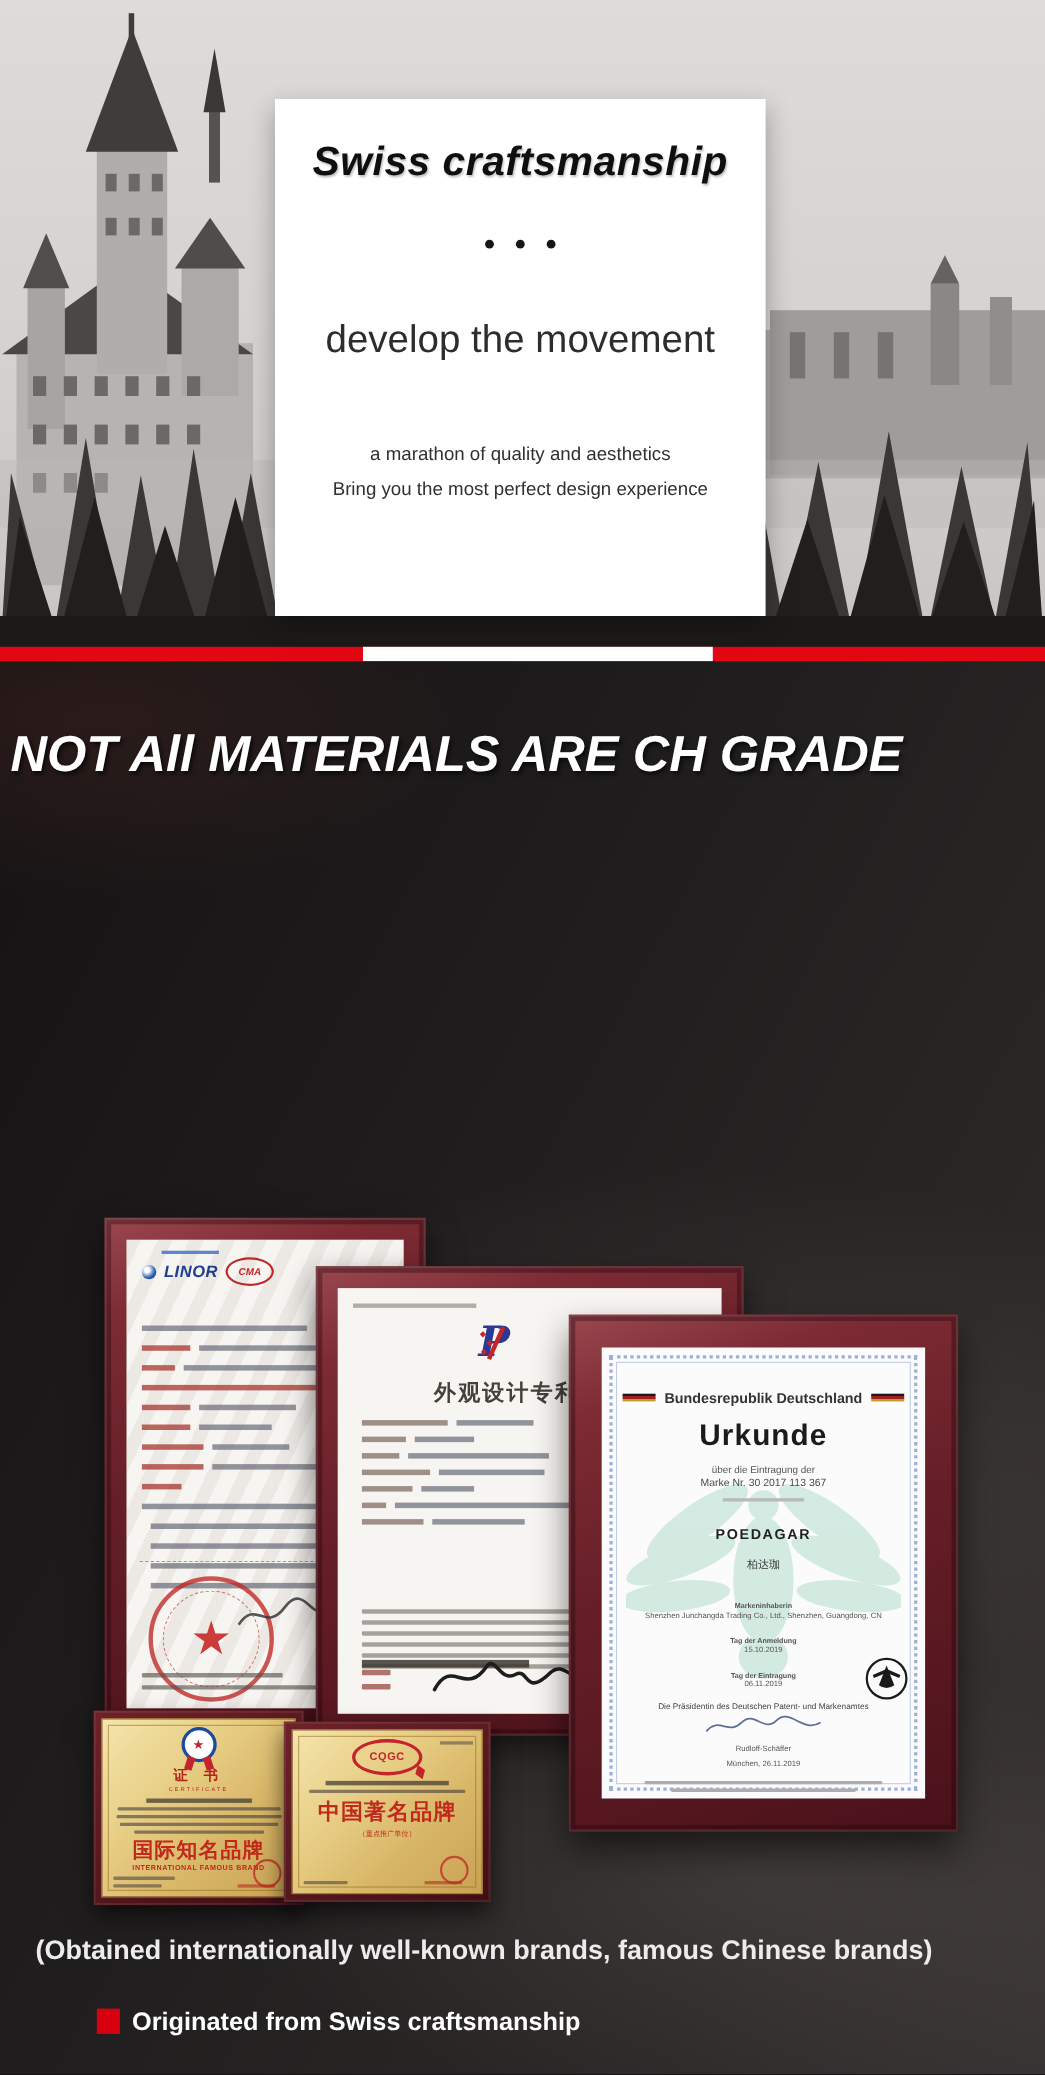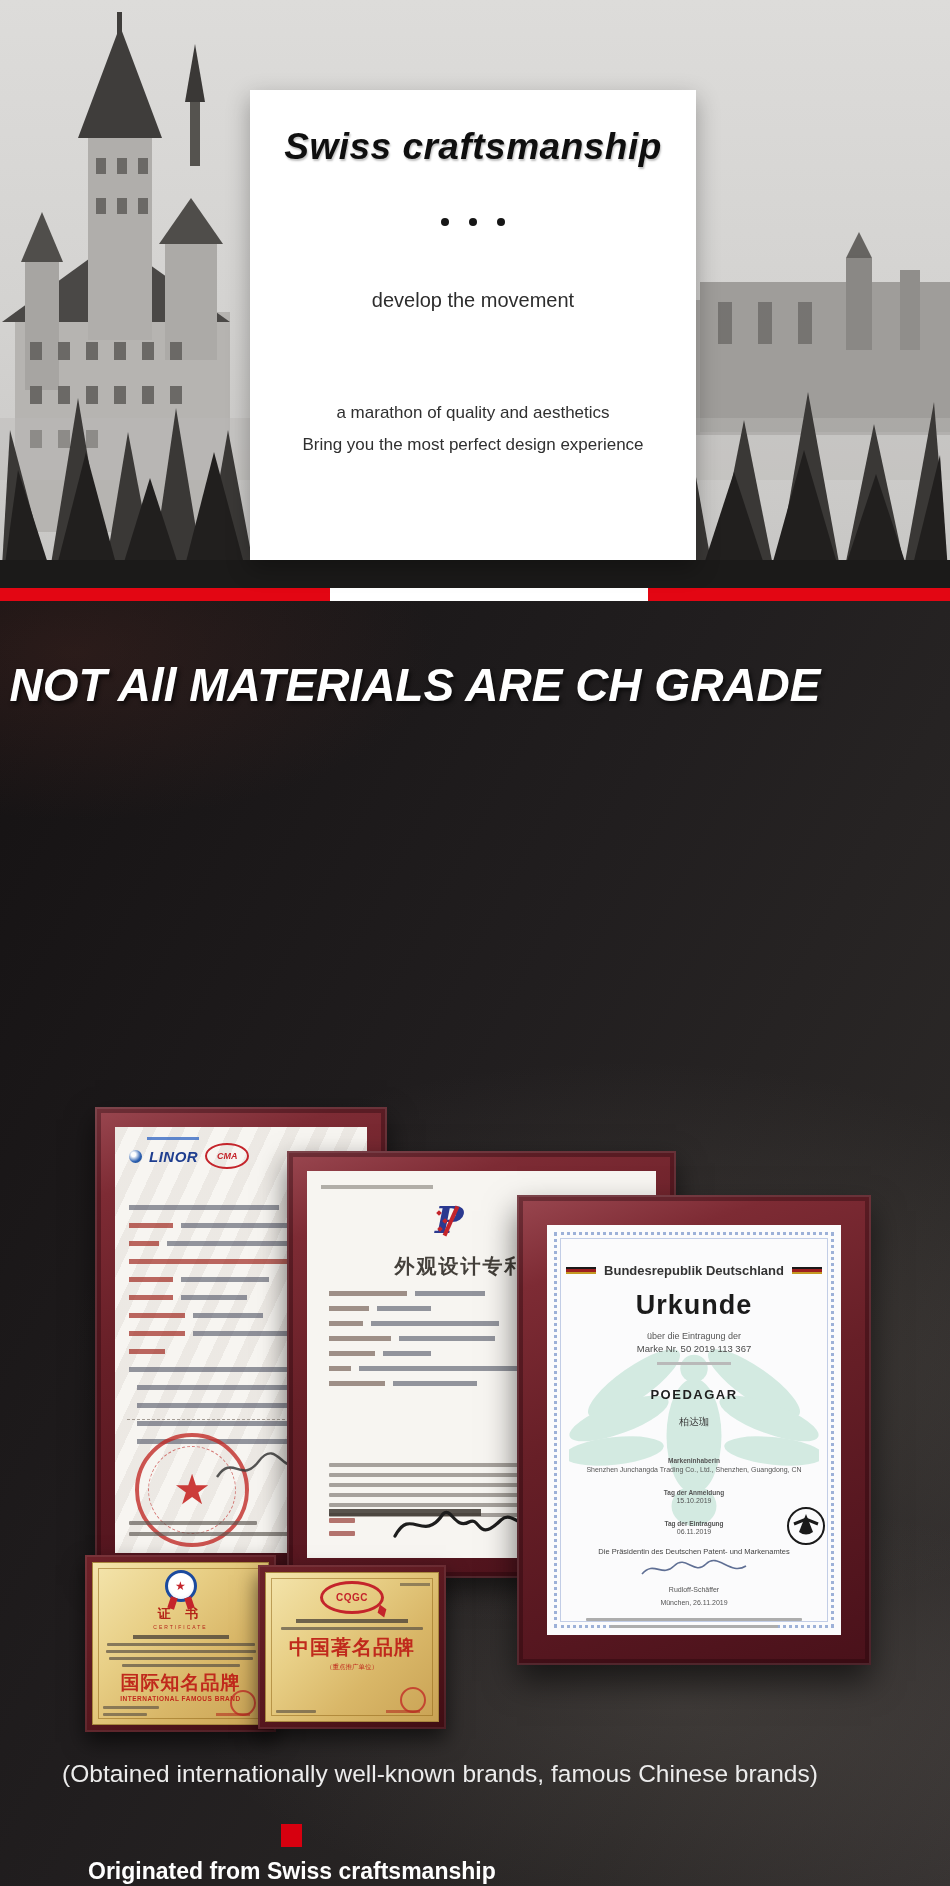--- a/index.html
+++ b/index.html
@@ -12,21 +12,21 @@
   #photo svg{display:block;width:100%;height:100%;}
 
   
   #hero-card{left:250px;top:90px;width:446px;height:470px;background:#ffffff;z-index:3;
              box-shadow:0 8px 22px rgba(0,0,0,.30);text-align:center;color:#1c1c1c;}
   .hero-title{position:absolute;top:36px;left:0;width:100%;font-size:37px;font-weight:bold;
               font-style:italic;letter-spacing:.5px;color:#0f0f0f;text-shadow:1px 2px 2px rgba(0,0,0,.25);}
   .hero-dots{position:absolute;top:128px;left:0;width:100%;display:flex;justify-content:center;gap:20px;}
   .hero-dots i{width:8px;height:8px;border-radius:50%;background:#161616;display:block;}
   .hero-l1{position:absolute;top:155px;left:0;width:100%;font-size:29px;color:#2d2d2d;}
-  .hero-l2{position:absolute;top:199px;left:0;width:100%;font-size:20px;color:#2d2d2d;}
+  .hero-l2{position:absolute;top:199px;left:0;width:100%;font-size:35px;color:#2d2d2d;}
   .hero-s{position:absolute;left:0;width:100%;font-size:17px;color:#303030;}
 
   
   #stripe{left:0;top:588px;width:950px;height:13px;background:#e30613;z-index:2;}
   #stripe-gap{left:330px;top:588px;width:318px;height:13px;background:#ffffff;z-index:2;}
 
   
   #dark{left:0;top:601px;width:950px;height:1285px;z-index:1;
     background:
       radial-gradient(520px 240px at 8% 4%, rgba(96,48,40,.28), transparent 70%),
@@ -147,22 +147,22 @@
   .cqgc{margin:8px auto 0;width:58px;height:27px;border:3px solid #c4242b;border-radius:50%;
         display:flex;align-items:center;justify-content:center;position:relative;}
   .cqgc span{font-size:10px;font-weight:bold;color:#c4242b;letter-spacing:.5px;}
   .cqgc:after{content:"";position:absolute;right:-5px;bottom:-4px;width:8px;height:8px;background:#c4242b;
               transform:rotate(35deg) skewX(20deg);}
   .china-cn{margin-top:7px;font-size:20px;font-weight:bold;color:#c0291c;letter-spacing:1px;line-height:1;}
   .china-sub{margin-top:6px;font-size:6.5px;color:#c0291c;}
   .plq-topright{position:absolute;right:8px;top:10px;width:30px;height:3px;background:rgba(80,72,64,.55);}
 
   
-  #caption{left:0;top:1760px;width:880px;text-align:center;z-index:2;color:#ececec;font-size:24.5px;font-weight:400;}
-  #footnote{left:88px;top:1824px;display:flex;align-items:center;gap:11px;z-index:2;flex-direction:column;}
+  #caption{left:0;top:1760px;width:880px;text-align:center;z-index:2;color:#ececec;font-size:24.5px;font-weight:700;}
+  #footnote{left:88px;top:1824px;display:flex;align-items:center;gap:11px;z-index:2;}
   #footnote .sq{width:21px;height:23px;background:#d7000f;}
   #footnote span{color:#ffffff;font-size:23px;font-weight:bold;}
 
   .star{font-family:"DejaVu Sans",sans-serif;}
   .cjk{font-family:"DejaVu Sans",sans-serif;}
 </style>
 </head>
 <body>
 
 <div id="canvas">
@@ -445,21 +445,21 @@
         </g>
       </svg>
       <div class="de-content">
         <div class="de-header">
           <span class="flagdash"></span>
           <span>Bundesrepublik Deutschland</span>
           <span class="flagdash"></span>
         </div>
         <div class="de-title">Urkunde</div>
         <div class="de-sub1">über die Eintragung der</div>
-        <div class="de-sub2">Marke Nr. 50 2019 113 367</div>
+        <div class="de-sub2">Marke Nr. 30 2017 113 367</div>
         <div class="de-az"></div>
         <div class="de-brand">POEDAGAR</div>
         <div class="de-brandcn cjk">柏达珈</div>
         <div class="de-ownerlab">Markeninhaberin</div>
         <div class="de-owner">Shenzhen Junchangda Trading Co., Ltd., Shenzhen, Guangdong, CN</div>
         <div class="de-datelab">Tag der Anmeldung</div>
         <div class="de-date">15.10.2019</div>
         <div class="de-datelab">Tag der Eintragung</div>
         <div class="de-date">06.11.2019</div>
         <div class="de-pres">Die Präsidentin des Deutschen Patent- und Markenamtes</div>

